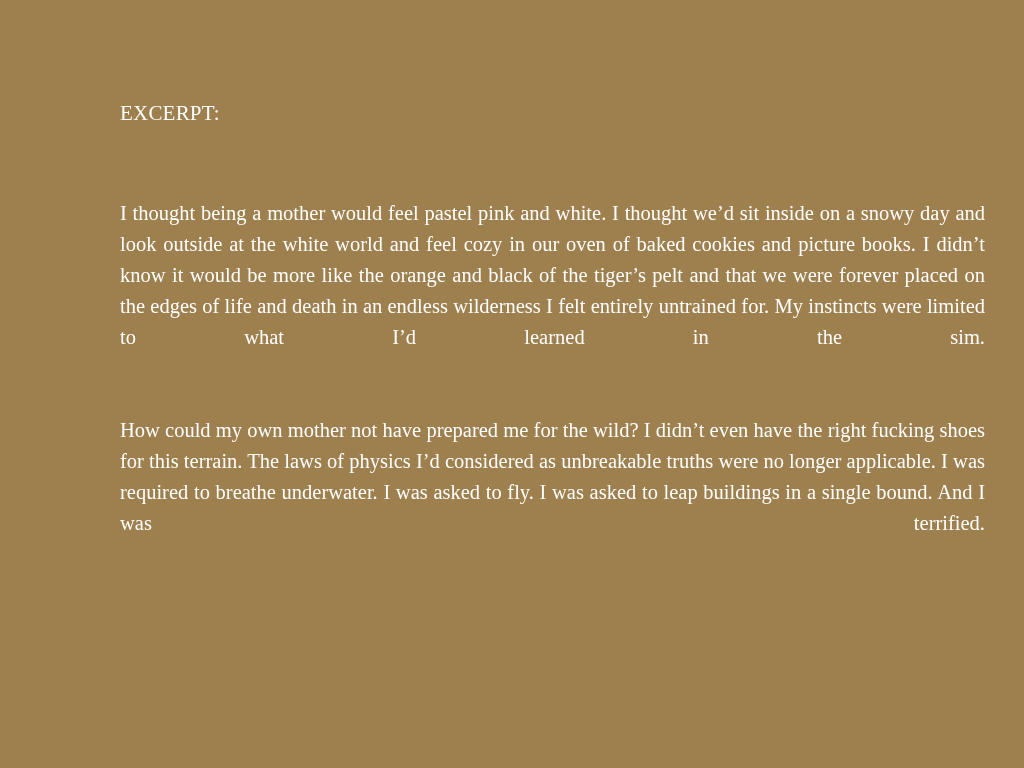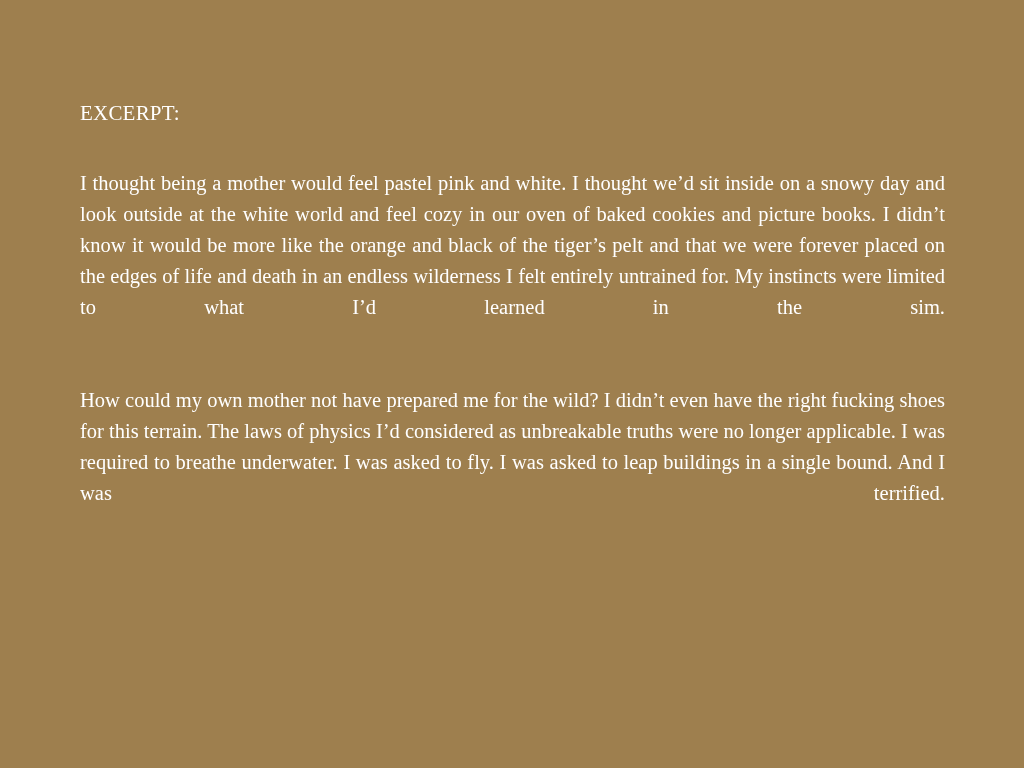--- a/index.html
+++ b/index.html
@@ -11,31 +11,31 @@
     height: 768px;
     background: #9e7f4e;
     font-family: "Liberation Serif", serif;
     overflow: hidden;
   }
   .slide {
     position: relative;
     width: 1024px;
     height: 768px;
     box-sizing: border-box;
-    padding: 100px 80px 0 80px;
+    padding: 100px 80px 0 120px;
   }
   .heading {
     color: #ffffff;
     font-size: 21px;
     line-height: 1.25;
     letter-spacing: 0.2px;
     margin: 0 0 0 0;
   }
   .body-block {
-    margin-top: 42px;
+    margin-top: 72px;
   }
   .para {
     color: #ffffff;
     font-size: 20.5px;
     line-height: 31px;
     text-align: justify;
     text-justify: inter-word;
     margin: 0;
     width: 865px;
   }

